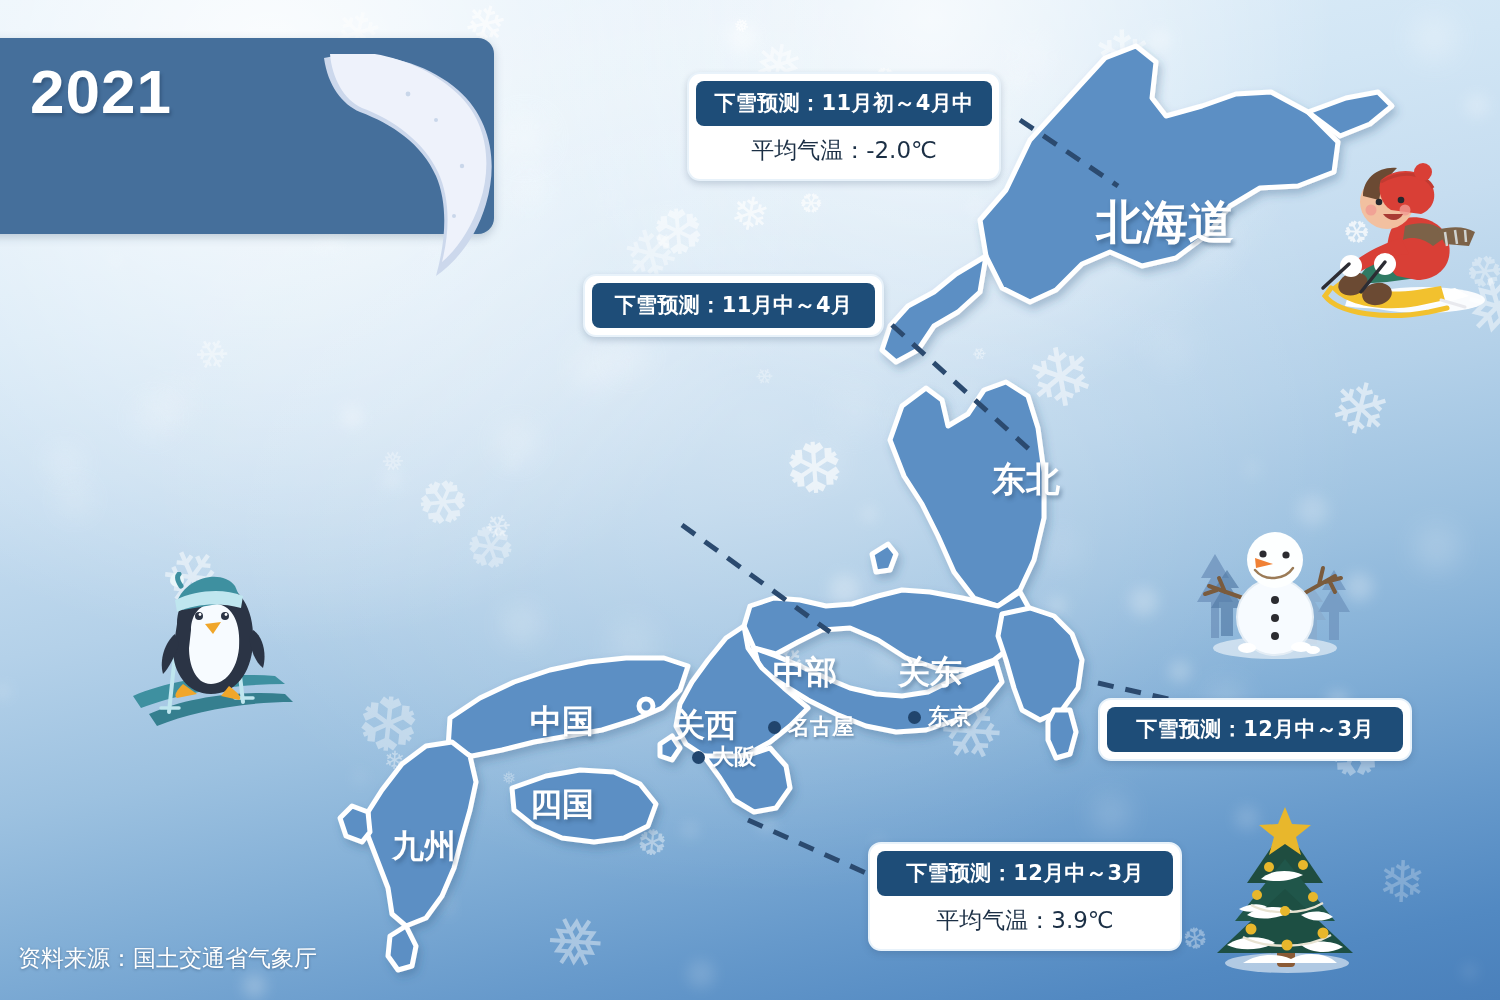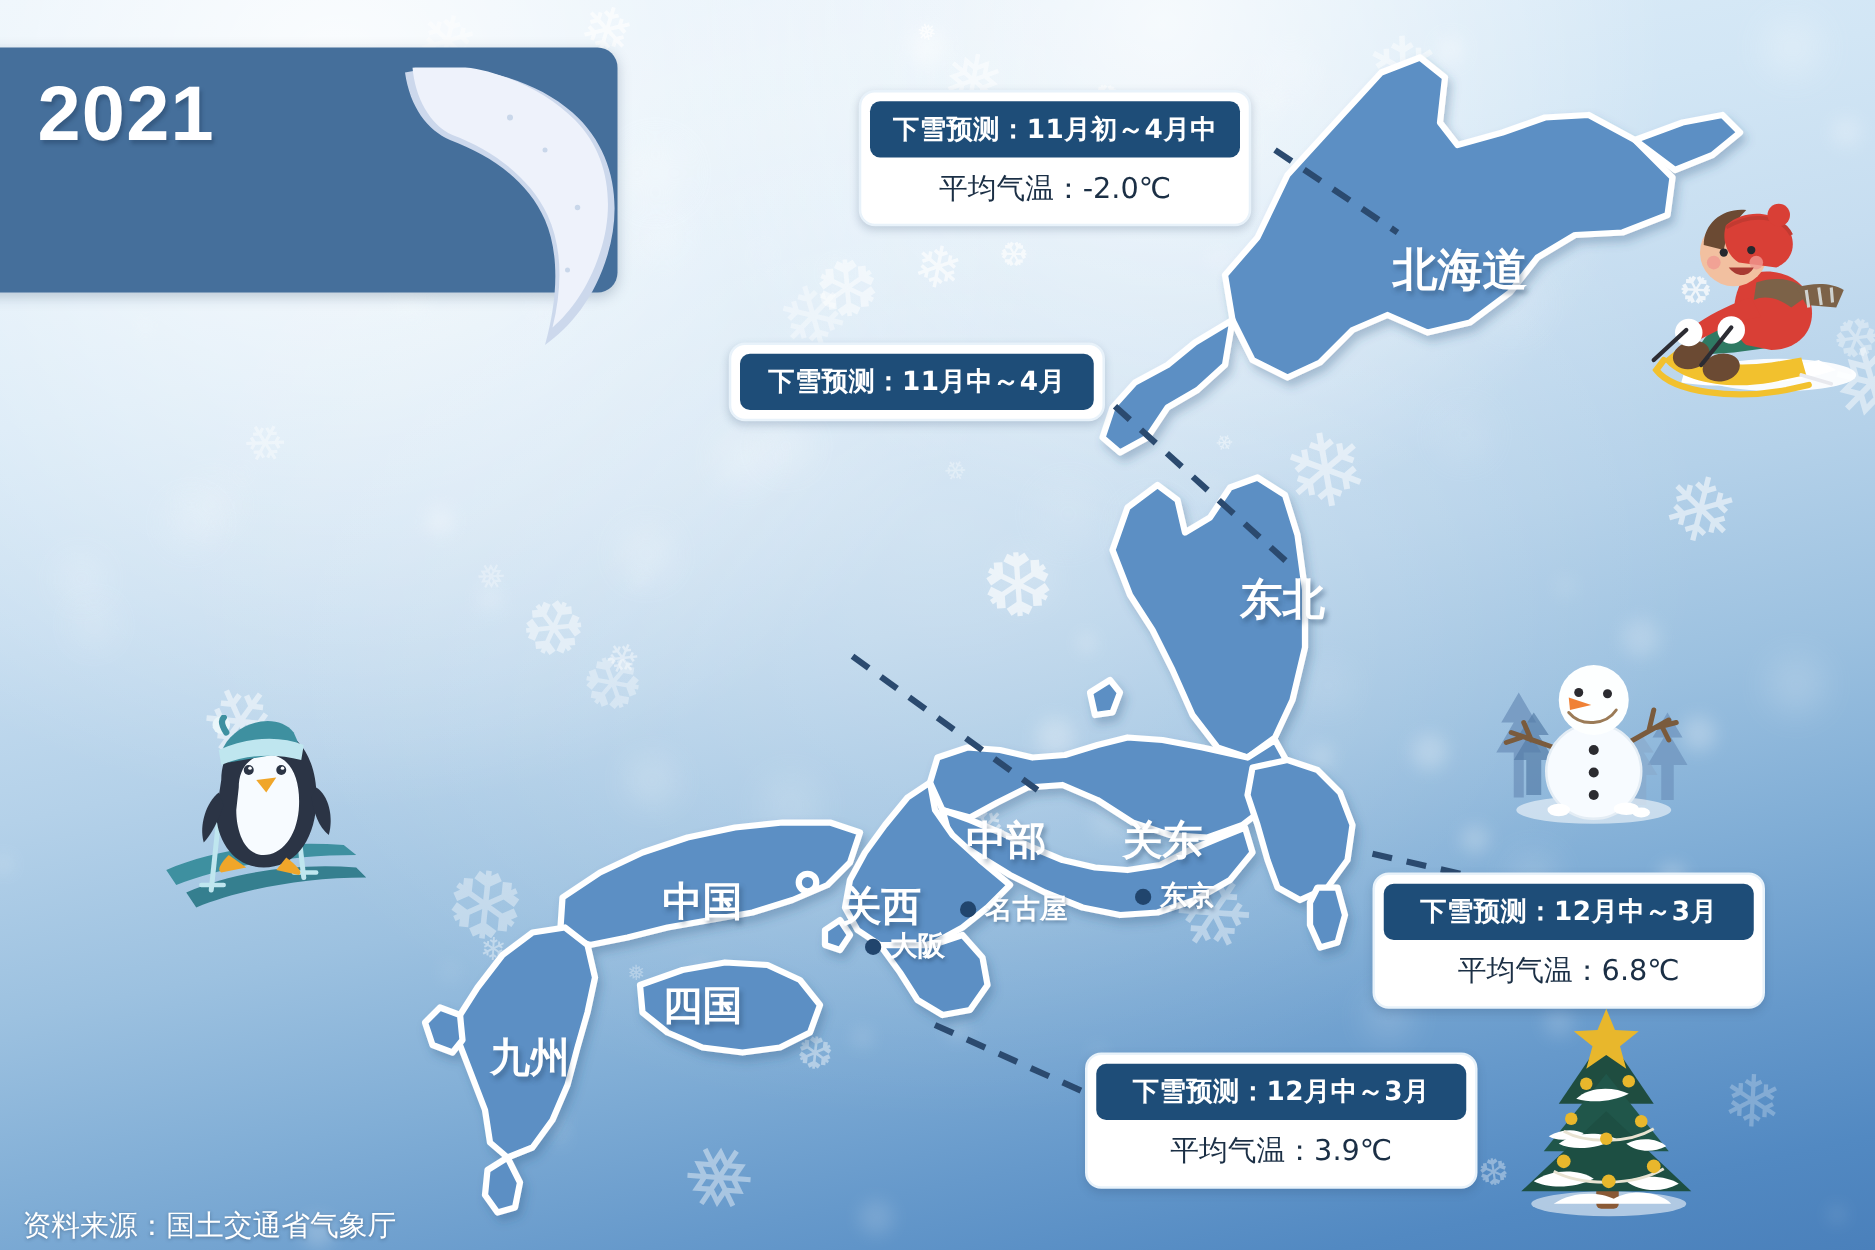--- a/index.html
+++ b/index.html
@@ -84,21 +84,21 @@
   .city{position:absolute;display:flex;align-items:center;gap:7px;white-space:nowrap;}
   .city .dot{width:13px;height:13px;border-radius:50%;background:#21456d;display:block;}
   .city .cname{
     color:#ffffff;font-size:22px;font-weight:700;
     font-family:"DejaVu Sans","Liberation Sans",sans-serif;
     text-shadow:1px 2px 3px rgba(40,70,105,.45);
   }
 
   
   .source{
-    position:absolute;left:18px;bottom:4px;color:#ffffff;font-size:23px;
+    position:absolute;left:18px;bottom:26px;color:#ffffff;font-size:23px;
     font-family:"DejaVu Sans","Liberation Sans",sans-serif;
     text-shadow:0 1px 3px rgba(30,55,85,.45);white-space:nowrap;
   }
 
   .illus{position:absolute;}
 </style>
 </head>
 <body>
 
 <div id="stage">
@@ -263,21 +263,21 @@
 
       <g fill="none" stroke="#2b4a6f" stroke-width="5" stroke-dasharray="16 12" stroke-linecap="butt">
         <line x1="690" y1="100" x2="788" y2="166"></line>
         <line x1="562" y1="305" x2="700" y2="430"></line>
         <line x1="352" y1="505" x2="500" y2="612"></line>
         <line x1="768" y1="663" x2="930" y2="700"></line>
         <line x1="418" y1="800" x2="556" y2="862"></line>
       </g>
     </svg>
 
-    <div class="region-label" style="left:784px;top:172px;font-size:36px;text-align:right;">北海道</div>
+    <div class="region-label" style="left:766px;top:172px;font-size:46px;text-align:right;">北海道</div>
     <div class="region-label" style="left:662px;top:437px;font-size:34px;">东北</div>
     <div class="region-label" style="left:443px;top:631px;font-size:32px;">中部</div>
     <div class="region-label" style="left:568px;top:631px;font-size:32px;">关东</div>
     <div class="region-label" style="left:343px;top:684px;font-size:32px;">关西</div>
     <div class="region-label" style="left:200px;top:680px;font-size:32px;">中国</div>
     <div class="region-label" style="left:200px;top:763px;font-size:32px;">四国</div>
     <div class="region-label" style="left:62px;top:805px;font-size:32px;">九州</div>
 
     <div class="city" style="left:578px;top:682px;">
       <span class="dot"></span>
@@ -310,21 +310,20 @@
     <div class="c-body">平均气温：-2.0℃</div>
   </div>
 
   <div class="callout" style="left:583px;top:274px;width:283px;">
     <div class="c-head">下雪预测：11月中～4月</div>
   </div>
 
 
   <div class="callout" style="left:1098px;top:698px;width:296px;">
     <div class="c-head">下雪预测：12月中～3月</div>
-    <div class="c-body">平均气温：6.8℃</div>
   </div>
 
   <div class="callout" style="left:868px;top:842px;width:296px;">
     <div class="c-head">下雪预测：12月中～3月</div>
     <div class="c-body">平均气温：3.9℃</div>
   </div>
 
   <svg class="illus" style="left:1305px;top:160px;width:185px;height:165px;" viewBox="0 0 185 165">
     <ellipse cx="118" cy="140" rx="62" ry="13" fill="#ffffff" opacity=".92"></ellipse>
     <path d="M40 146 C62 150 108 150 150 140 L164 136 L150 128 C118 136 70 138 44 132 Z" fill="#ffffff"></path>

